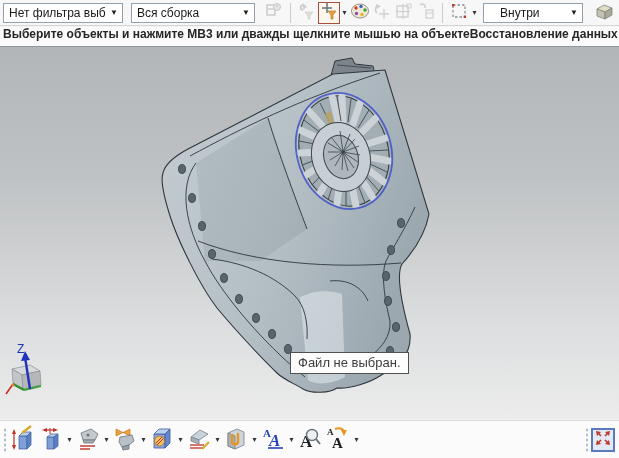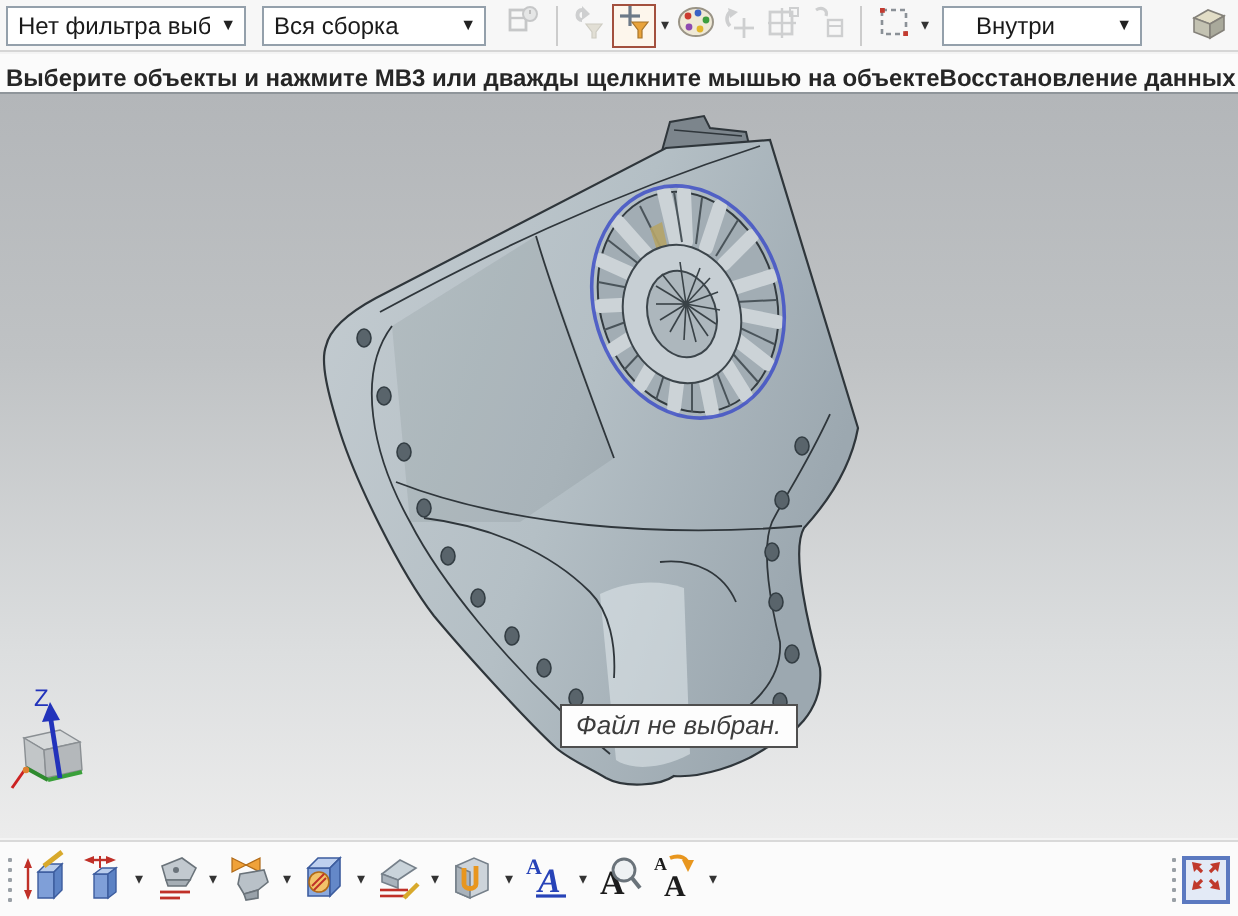--- a/index.html
+++ b/index.html
@@ -7,41 +7,41 @@
   body { font-family:"Liberation Sans", sans-serif; font-size:12px; background:#f4f4f4; position:relative; }
 
   
   .top-toolbar { position:absolute; left:0; top:0; width:619px; height:26px;
     background:#f7f7f7; border-bottom:1px solid #d6d6d6; display:flex; align-items:center; padding-left:3px; }
   .combo { height:20px; background:#fff; border:1px solid #94a0ab; display:flex; align-items:center;
     padding:0 2px 0 5px; overflow:hidden; white-space:nowrap; }
   .combo .val { flex:1 1 auto; overflow:hidden; text-overflow:clip; white-space:nowrap; color:#1a1a1a; }
   .combo .arr { flex:0 0 auto; font-size:8px; color:#222; padding:0 2px; margin-left:3px; }
   .combo1 { width:120px; margin-right:8px; }
-  .combo2 { width:112px; margin-right:8px; }
+  .combo2 { width:124px; margin-right:8px; }
   .combo3 { width:100px; margin:0 10px 0 4px;padding-left:16px; }
   .tbtn { width:22px; height:22px; display:flex; align-items:center; justify-content:center; flex:0 0 auto; }
   .tbtn.disabled { opacity:.45; filter:grayscale(70%); }
   .tbtn.active { border:1px solid #a3503e; background:#fdf6ec; }
   .dd { font-size:8px; color:#333; width:9px; text-align:center; flex:0 0 auto; }
   .vsep { width:1px; height:20px; background:#cccccc; margin:0 5px; flex:0 0 auto; }
   .spacer { flex:1 1 auto; }
 
   
   .cue-bar { position:absolute; left:0; top:27px; width:619px; height:20px; background:#fbfbfb;
-    border-bottom:1px solid #8f959a; display:flex; align-items:flex-end; }
+    border-bottom:1px solid #8f959a; display:flex; align-items:flex-start; }
   .cue-bar .prompt { font-weight:bold; color:#262626; padding-left:3px; white-space:nowrap; }
   .cue-bar .status { font-weight:bold; color:#262626; margin-left:auto; white-space:nowrap; overflow:hidden; }
 
   
   .viewport { position:absolute; left:0; top:47px; width:619px; height:372px;
     background:linear-gradient(#b3b6b9 0%, #bfc2c4 35%, #dcdedf 75%, #ececec 100%); }
   .viewport svg.scene { position:absolute; left:0; top:0; }
-  .tooltip { position:absolute; left:280px; top:305px; background:#fdfdfd; border:1px solid #4f4f4f;
-    color:#3d3d3d; font-size:13px; padding:2px 7px 3px 7px; white-space:nowrap;font-style:italic; }
+  .tooltip { position:absolute; left:290px; top:305px; background:#fdfdfd; border:1px solid #4f4f4f;
+    color:#3d3d3d; font-size:13px; padding:2px 7px 3px 7px; white-space:nowrap; }
 
   
   .bottom-toolbar { position:absolute; left:0; top:420px; width:619px; height:38px; background:#fbfbfb;
     border-top:1px solid #d9d9d9; display:flex; align-items:center; }
   .grip { width:5px; height:26px; flex:0 0 auto; margin:0 2px;
     background-image:radial-gradient(circle, #9aa0a6 1px, transparent 1.2px);
     background-size:4px 5px; background-repeat:repeat-y; background-position:center; }
   .bbtn { width:26px; height:26px; display:flex; align-items:center; justify-content:center; flex:0 0 auto; margin:0 1px; }
   .fit-btn { width:24px; height:24px; border:2px solid #5b79c0; background:#e3eaf6; margin-right:4px;
     display:flex; align-items:center; justify-content:center; flex:0 0 auto; }

